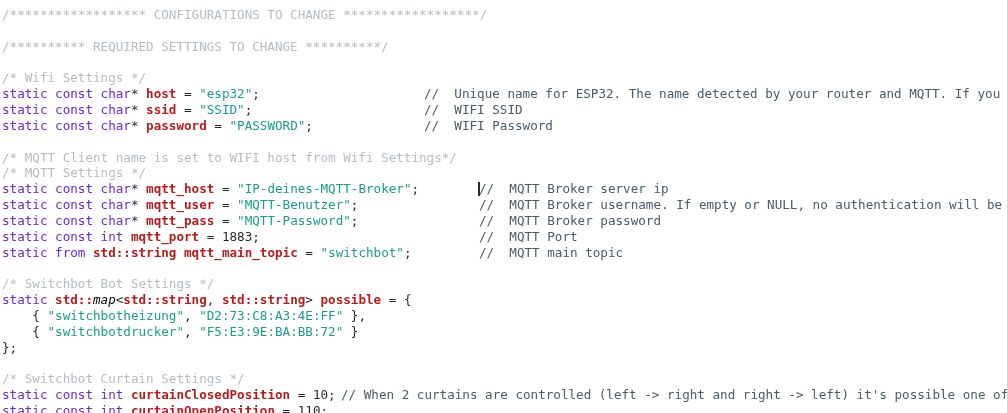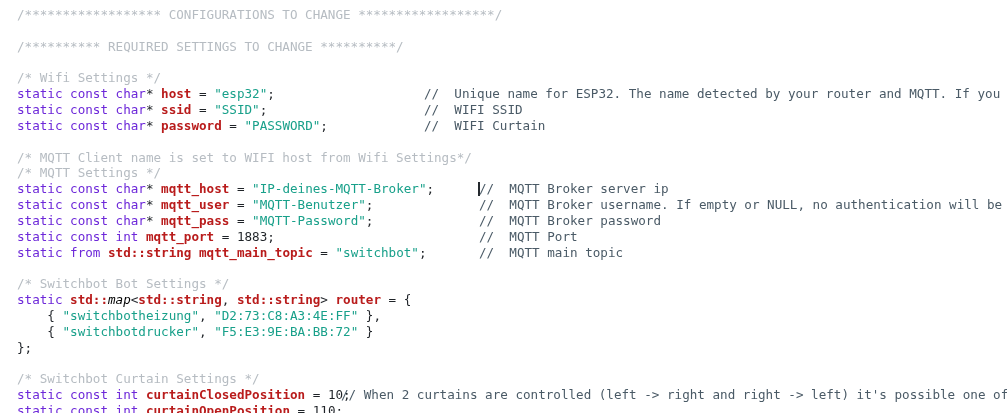--- a/index.html
+++ b/index.html
@@ -26,21 +26,21 @@
     position: relative;
     height: 15.85px;
     line-height: 15.85px;
     font-size: 12.6px;
     white-space: pre;
     color: #1f2328;
     letter-spacing: 0px;
   }
   .code {
     position: absolute;
-    left: 17px;
+    left: 2px;
     top: 0;
     white-space: pre;
     text-align: center;
   }
   .trail {
     position: absolute;
     top: 0;
     white-space: pre;
     color: #4a5a66;
   }
@@ -88,21 +88,21 @@
     <span class="trail" style="left:424px">//  Unique name for ESP32. The name detected by your router and MQTT. If you are usi</span>
   </div>
 
   <div class="line">
     <span class="code"><span class="kw">static const char</span><span class="plain">* </span><span class="ident">ssid</span><span class="plain"> = </span><span class="str">"SSID"</span><span class="plain">;</span></span>
     <span class="trail" style="left:424px">//  WIFI SSID</span>
   </div>
 
   <div class="line">
     <span class="code"><span class="kw">static const char</span><span class="plain">* </span><span class="ident">password</span><span class="plain"> = </span><span class="str">"PASSWORD"</span><span class="plain">;</span></span>
-    <span class="trail" style="left:424px">//  WIFI Curtain</span>
+    <span class="trail" style="left:424px">//  WIFI Password</span>
   </div>
 
   <div class="line"></div>
 
   <div class="line">
     <span class="code blockcomment">/* MQTT Client name is set to WIFI host from Wifi Settings*/</span>
   </div>
 
   <div class="line">
     <span class="code blockcomment">/* MQTT Settings */</span>
@@ -134,21 +134,21 @@
     <span class="trail" style="left:479px">//  MQTT main topic</span>
   </div>
 
   <div class="line"></div>
 
   <div class="line">
     <span class="code blockcomment">/* Switchbot Bot Settings */</span>
   </div>
 
   <div class="line">
-    <span class="code"><span class="kw">static</span><span class="plain"> </span><span class="ident">std::</span><span class="type">map</span><span class="plain">&lt;</span><span class="ident">std::string</span><span class="plain">, </span><span class="ident">std::string</span><span class="plain">&gt; </span><span class="ident">router</span><span class="plain"> = {</span></span>
+    <span class="code"><span class="kw">static</span><span class="plain"> </span><span class="ident">std::</span><span class="type">map</span><span class="plain">&lt;</span><span class="ident">std::string</span><span class="plain">, </span><span class="ident">std::string</span><span class="plain">&gt; </span><span class="ident">possible</span><span class="plain"> = {</span></span>
   </div>
 
   <div class="line">
     <span class="code"><span class="plain">    { </span><span class="str">"switchbotheizung"</span><span class="plain">, </span><span class="str">"D2:73:C8:A3:4E:FF"</span><span class="plain"> },</span></span>
   </div>
 
   <div class="line">
     <span class="code"><span class="plain">    { </span><span class="str">"switchbotdrucker"</span><span class="plain">, </span><span class="str">"F5:E3:9E:BA:BB:72"</span><span class="plain"> }</span></span>
   </div>
 

